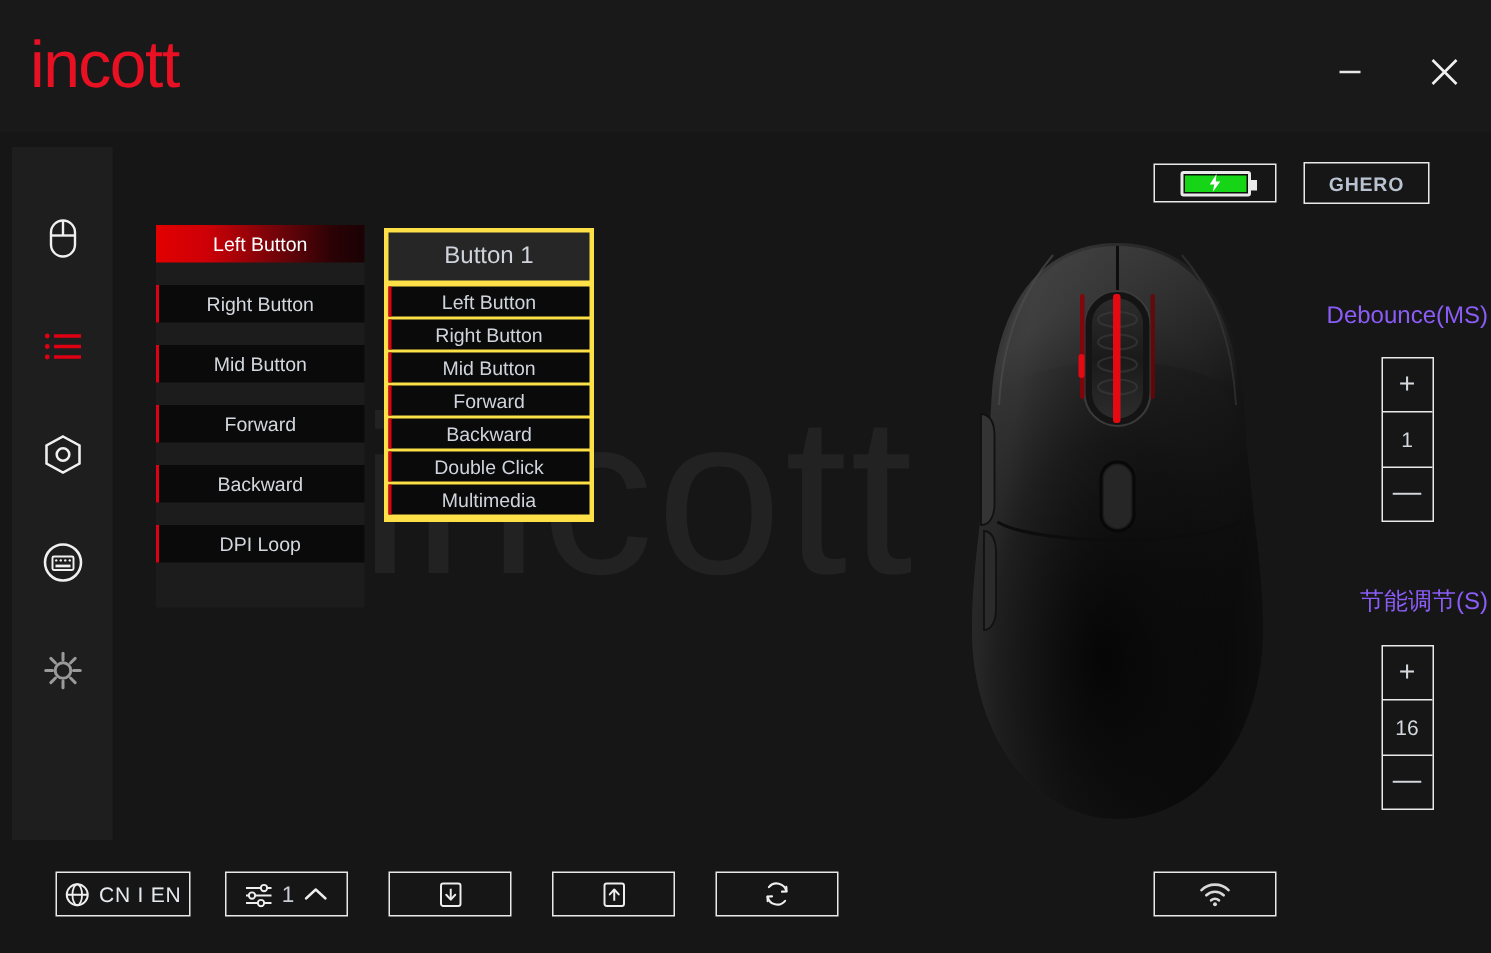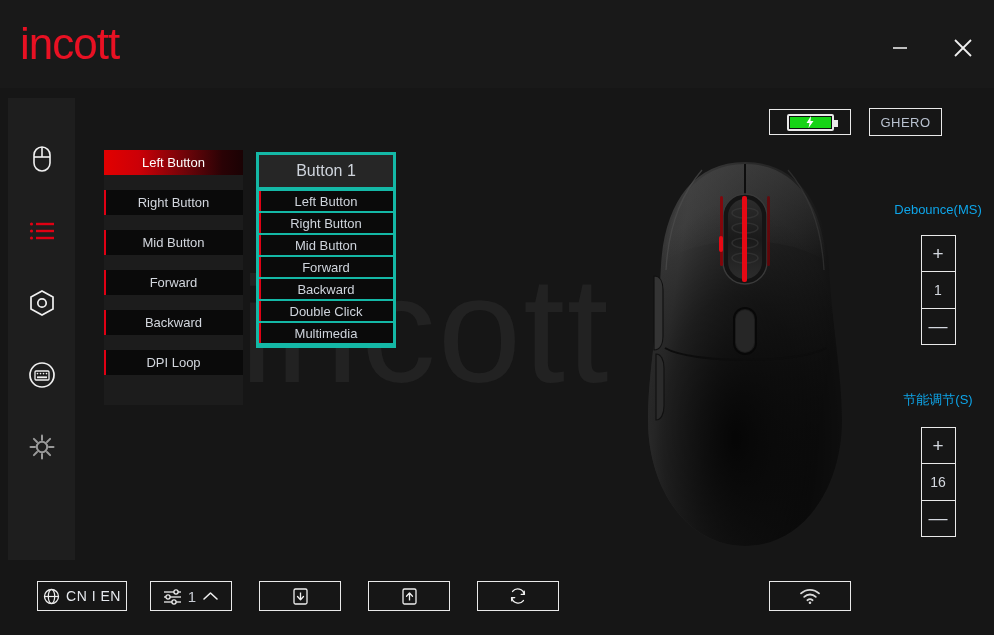--- a/index.html
+++ b/index.html
@@ -87,21 +87,21 @@
   }
   .btnrow.sel {
     background: linear-gradient(to right, #e20000 0%, #cc0007 25%, #6b0409 60%, #2a0205 85%, #1a0204 100%);
   }
   .btnrow.sel span { color: #ffffff; }
 
   
   .dropdown {
     position: absolute; left: 256px; top: 152px;
     width: 140px;
-    background: #14b8a6;
+    background: #fde047;
     padding-bottom: 3px;
     text-align: right;
   }
   .dd-head {
     height: 32px; margin: 3px 3px 4px 3px;
     background: #262626;
     display: flex; align-items: center; justify-content: center;
     cursor: pointer;
   }
   .dd-head span { font-size: 16px; color: #cfd4dc; }
@@ -140,38 +140,39 @@
   }
   .battery .cap {
     position: absolute; right: -6px; top: 4px;
     width: 4px; height: 7px;
     background: #e9e9e9;
   }
   .battery svg { position: relative; z-index: 2; }
 
   .ghero {
     position: absolute; left: 869px; top: 108px;
-    width: 73px; height: 28px;
+    width: 84px; height: 28px;
     border: 1px solid #e9e9e9;
     display: flex; align-items: center; justify-content: center;
     cursor: pointer;
+    font-weight: bold;
   }
   .ghero span { font-size: 13px; color: #b9c2d0; letter-spacing: 0.5px; }
 
   
   .mouse-wrap {
     position: absolute; left: 630px; top: 158px;
     width: 230px; height: 395px;
   }
 
   
   .stepgroup { position: absolute; }
   .steplabel {
-    font-size: 13px; color: #0ea5e9;
-    text-align: center; white-space: nowrap;
+    font-size: 16px; color: #8b5cf6;
+    text-align: right; white-space: nowrap;
   }
   .stepper {
     width: 35px; height: 110px;
     border: 1px solid #e9e9e9;
     margin: 18px auto 0 auto;
     display: flex; flex-direction: column;
   }
   .stepper .cell {
     flex: 1;
     display: flex; align-items: center; justify-content: center;

